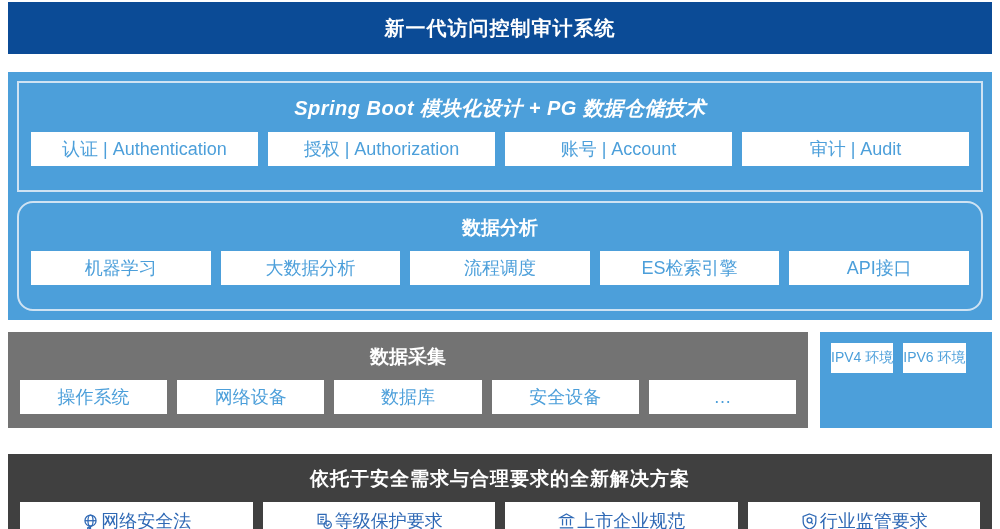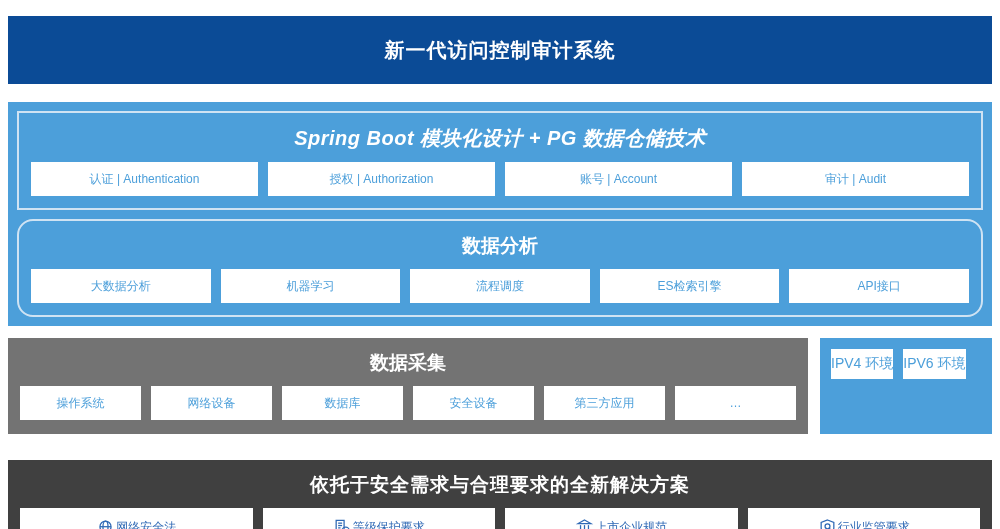--- a/index.html
+++ b/index.html
@@ -19,22 +19,22 @@
     width: 1000px;
     height: 529px;
     box-sizing: border-box;
     padding: 0 8px;
     display: flex;
     flex-direction: column;
   }
 
   
   .header-bar {
-    margin-top: 16px;
-    height: 68px;
+    margin-top: 2px;
+    height: 52px;
     background: #0b4b96;
     display: flex;
     align-items: center;
     justify-content: center;
     flex: 0 0 auto;
   }
   .header-title {
     color: #ffffff;
     font-size: 20px;
     font-weight: bold;
@@ -44,21 +44,21 @@
   
   .panel-platform {
     margin-top: 18px;
     background: #4c9fda;
     padding: 9px;
     flex: 0 0 auto;
   }
 
   .group-box {
     border: 2px solid #cfe3f3;
-    padding: 10px 12px 12px 12px;
+    padding: 10px 12px 24px 12px;
   }
   .group-box + .group-box {
     margin-top: 9px;
     border-radius: 16px;
   }
   .group-title {
     text-align: center;
     color: #ffffff;
     font-size: 19px;
     font-weight: bold;
@@ -75,21 +75,21 @@
     gap: 10px;
   }
   .chip {
     flex: 1 1 0;
     background: #ffffff;
     height: 34px;
     display: flex;
     align-items: center;
     justify-content: center;
     color: #4c9fda;
-    font-size: 12px;
+    font-size: 18px;
     white-space: nowrap;
   }
 
   
   .row-collect {
     margin-top: 12px;
     display: flex;
     gap: 12px;
     flex: 0 0 auto;
   }
@@ -172,24 +172,24 @@
         <div class="chip">
           <span>审计 | Audit</span>
         </div>
       </div>
     </div>
 
     <div class="group-box">
       <div class="group-title">数据分析</div>
       <div class="chip-row">
         <div class="chip">
+          <span>机器学习</span>
+        </div>
+        <div class="chip">
           <span>大数据分析</span>
-        </div>
-        <div class="chip">
-          <span>机器学习</span>
         </div>
         <div class="chip">
           <span>流程调度</span>
         </div>
         <div class="chip">
           <span>ES检索引擎</span>
         </div>
         <div class="chip">
           <span>API接口</span>
         </div>
@@ -207,23 +207,20 @@
           <span>操作系统</span>
         </div>
         <div class="chip">
           <span>网络设备</span>
         </div>
         <div class="chip">
           <span>数据库</span>
         </div>
         <div class="chip">
           <span>安全设备</span>
-        </div>
-        <div class="chip">
-          <span>第三方应用</span>
         </div>
         <div class="chip">
           <span>…</span>
         </div>
       </div>
     </div>
 
     <div class="panel-env">
       <div class="env-chip">
         <span>IPV4 环境</span>

